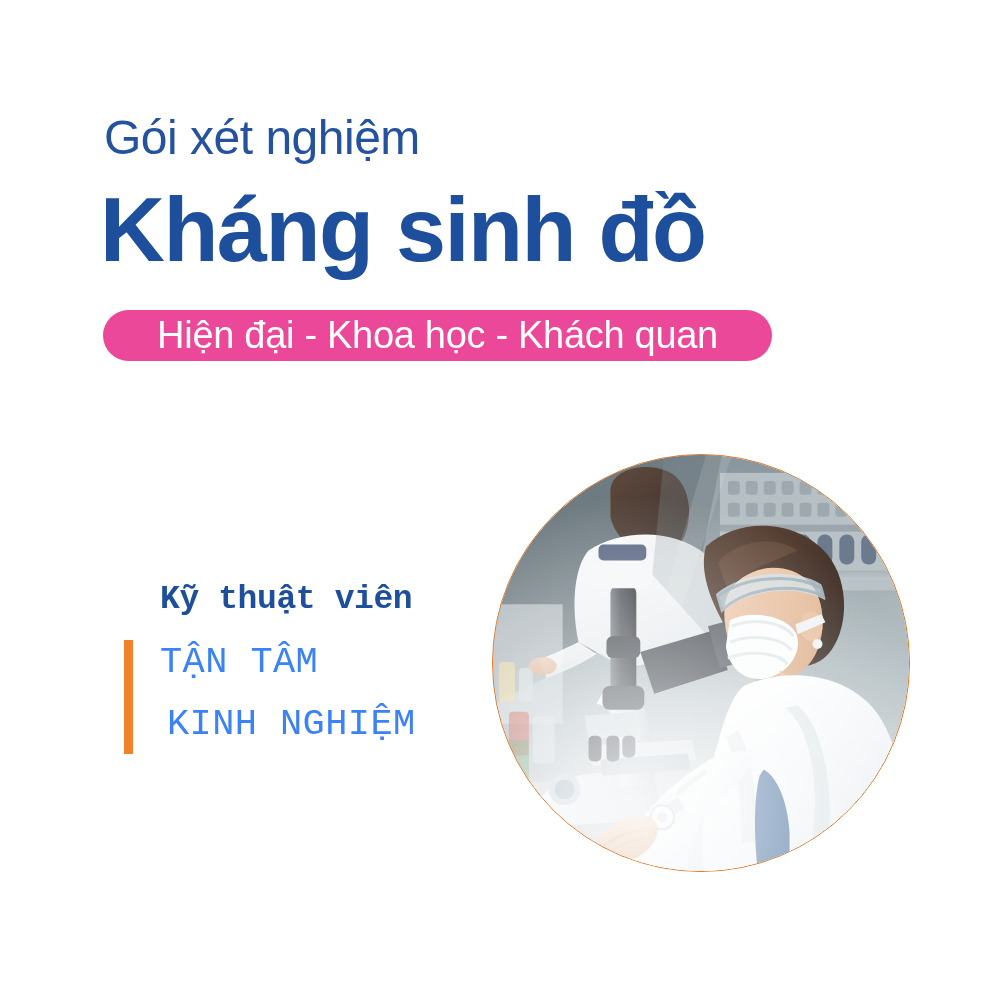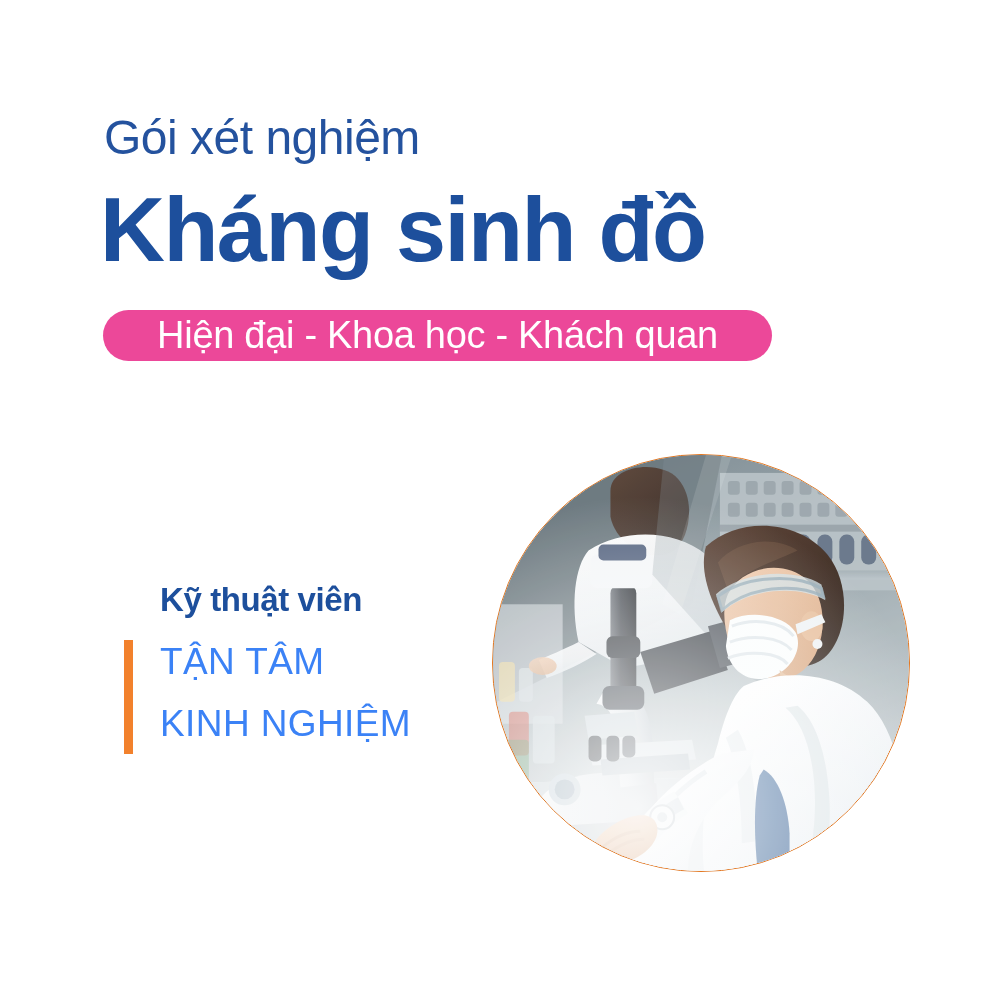--- a/index.html
+++ b/index.html
@@ -71,20 +71,21 @@
     top: -1px;
   }
 
   
   .credentials {
     position: absolute;
     left: 124px;
     top: 580px;
     width: 330px;
     height: 180px;
+    font-family: Liberation Mono, monospace;
   }
   .cred-rule {
     position: absolute;
     left: 0px;
     top: 60px;
     width: 9px;
     height: 114px;
     background: #f2812c;
   }
   .cred-title {
@@ -102,21 +103,21 @@
     position: absolute;
     left: 36px;
     font-size: 37px;
     line-height: 44px;
     font-weight: 400;
     letter-spacing: 0.4px;
     color: #3b82f6;
     white-space: nowrap;
   }
   .cred-line-1 { top: 60px; }
-  .cred-line-2 { top: 122px; }
+  .cred-line-2 { top: 122px; margin-left: 7px; }
 
   
   .photo-circle {
     position: absolute;
     left: 492px;
     top: 454px;
     width: 418px;
     height: 418px;
     border-radius: 50%;
     overflow: hidden;

